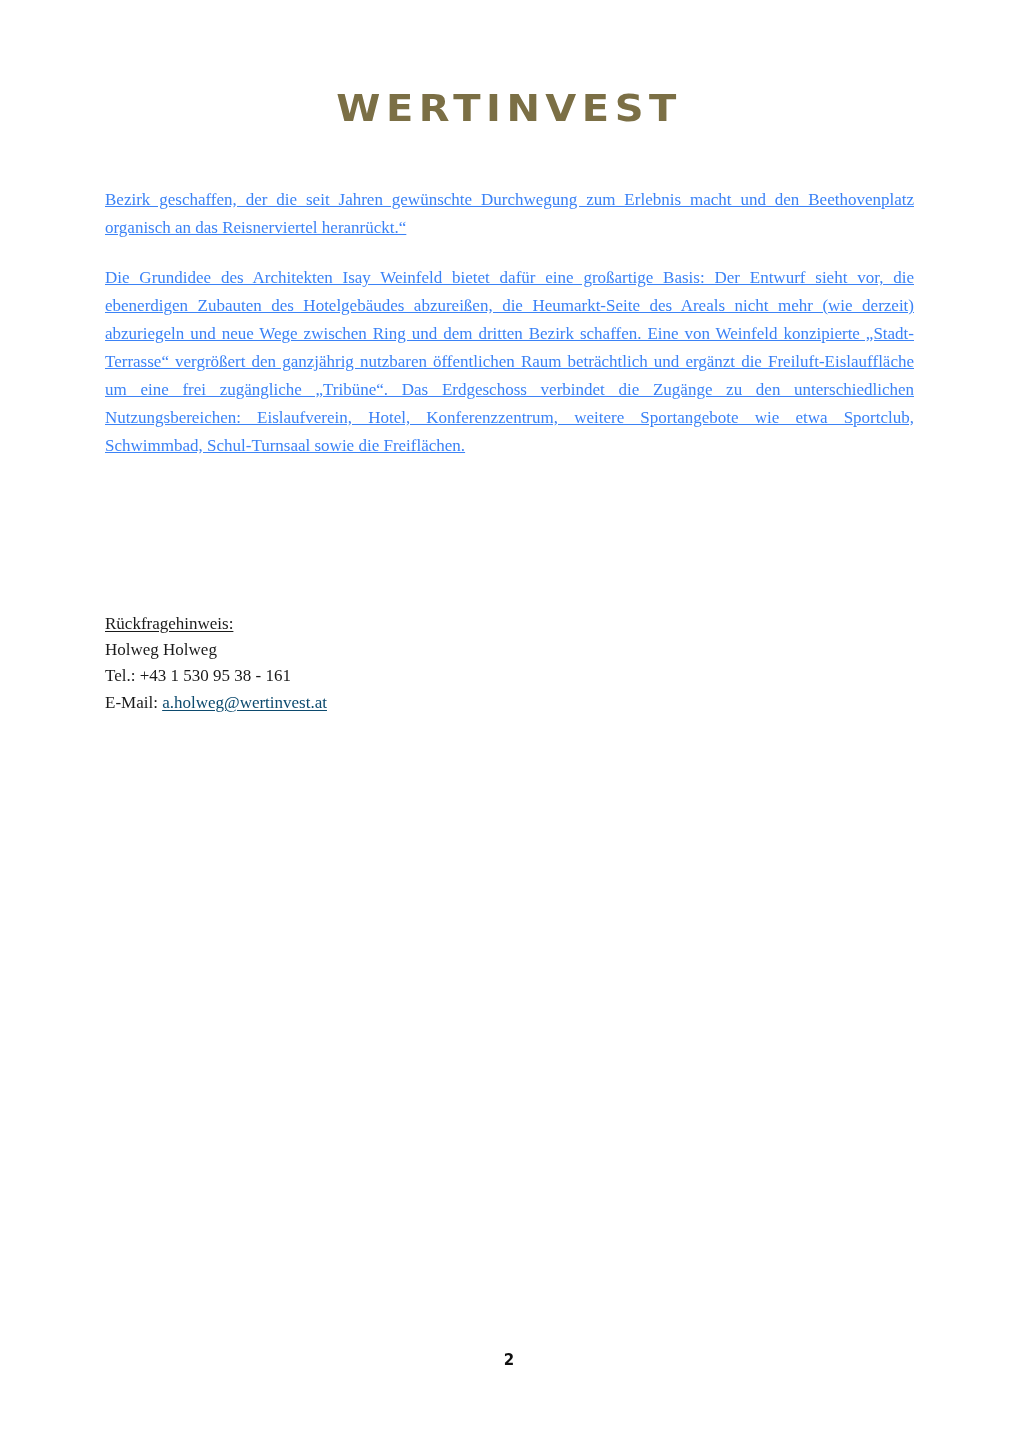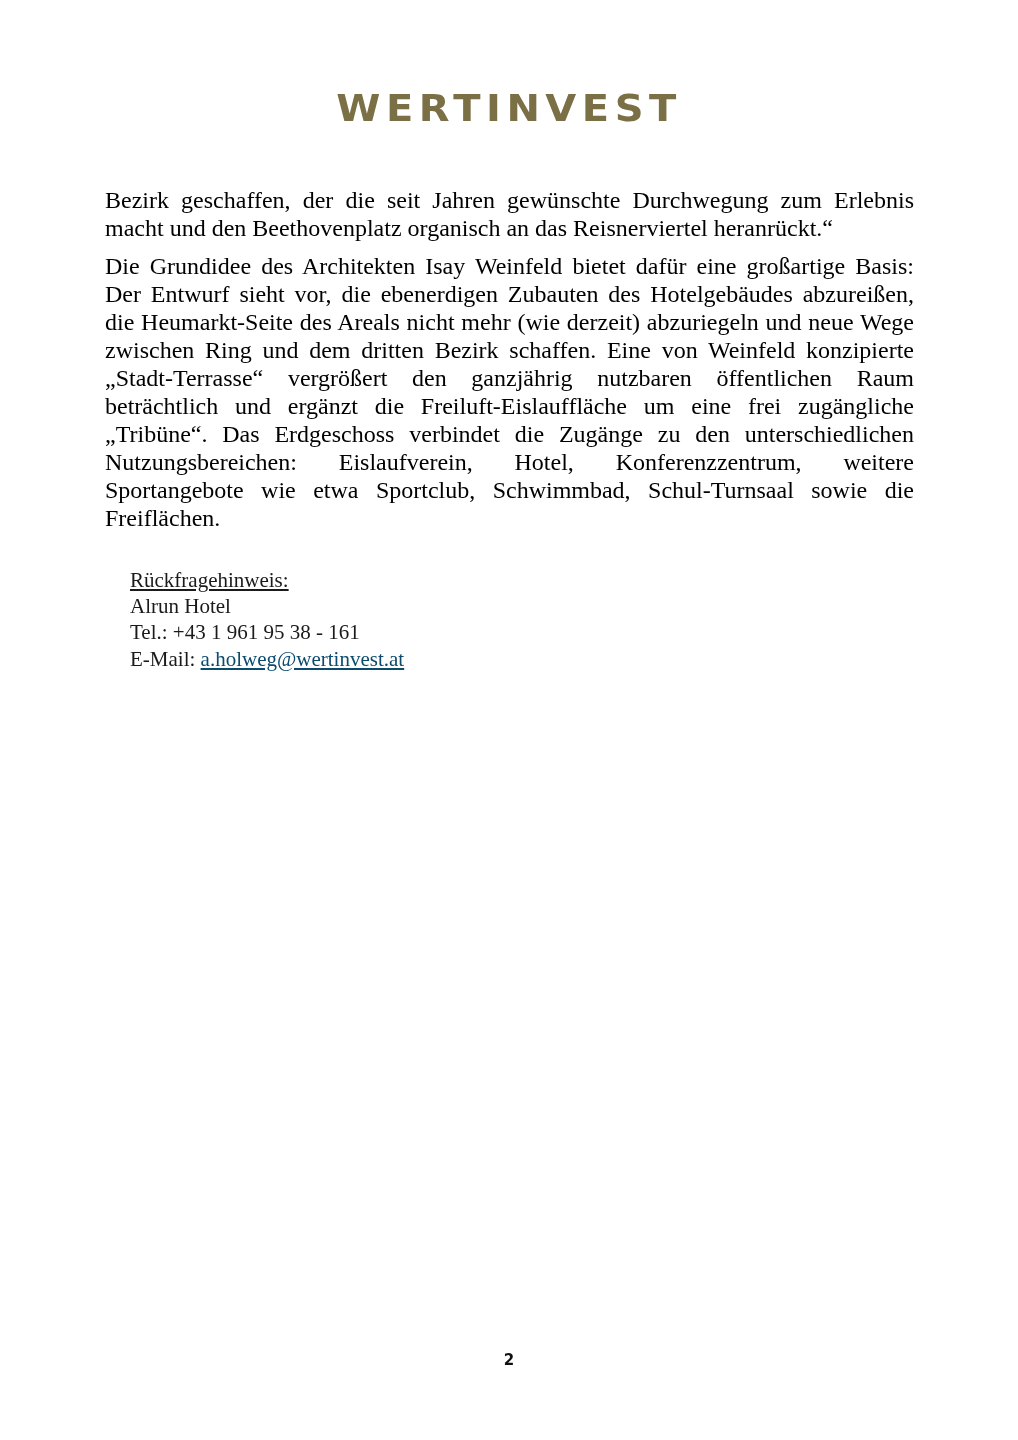--- a/index.html
+++ b/index.html
@@ -44,44 +44,44 @@
     position: absolute;
     left: 105px;
     top: 186px;
     width: 809px;
   }
 
   .para {
     margin: 0 0 0 0;
     text-align: justify;
     text-justify: inter-word;
-    font-size: 24px;
+    font-size: 17px;
     line-height: 28px;
-    color: #000000;
+    color: #3b82f6;
     hyphens: none;
+    text-decoration: underline;
   }
 
   .para + .para {
-    margin-top: 10px;
+    margin-top: 22px;
   }
 
   .para.last-line-left {
     text-align-last: left;
   }
 
   
   .contact {
     position: absolute;
     left: 105px;
-    top: 567px;
+    top: 611px;
     width: 600px;
-    font-size: 21px;
+    font-size: 17px;
     line-height: 26.2px;
     color: #1a1a1a;
-    margin-left: 25px;
   }
 
   .contact-heading {
     text-decoration: underline;
     text-underline-offset: 2px;
   }
 
   .contact-line {
     white-space: nowrap;
   }
@@ -115,20 +115,20 @@
     <span class="logo">WERTINVEST</span>
   </div>
 
   <div class="content">
     <p class="para last-line-left">Bezirk geschaffen, der die seit Jahren gewünschte Durchwegung zum Erlebnis macht und den Beethovenplatz organisch an das Reisnerviertel heranrückt.“</p>
     <p class="para last-line-left">Die Grundidee des Architekten Isay Weinfeld bietet dafür eine großartige Basis: Der Entwurf sieht vor, die ebenerdigen Zubauten des Hotelgebäudes abzureißen, die Heumarkt-Seite des Areals nicht mehr (wie derzeit) abzuriegeln und neue Wege zwischen Ring und dem dritten Bezirk schaffen. Eine von Weinfeld konzipierte „Stadt-Terrasse“ vergrößert den ganzjährig nutzbaren öffentlichen Raum beträchtlich und ergänzt die Freiluft-Eislauffläche um eine frei zugängliche „Tribüne“. Das Erdgeschoss verbindet die Zugänge zu den unterschiedlichen Nutzungsbereichen: Eislaufverein, Hotel, Konferenzzentrum, weitere Sportangebote wie etwa Sportclub, Schwimmbad, Schul-Turnsaal sowie die Freiflächen.</p>
   </div>
 
   <div class="contact">
     <div class="contact-line contact-heading">Rückfragehinweis:</div>
-    <div class="contact-line">Alrun Hotel</div>
-    <div class="contact-line">Tel.: +43 1 961 95 38 - 161</div>
+    <div class="contact-line">Holweg Holweg</div>
+    <div class="contact-line">Tel.: +43 1 530 95 38 - 161</div>
     <div class="contact-line"><span>E-Mail: </span><a class="email-link" href="#">a.holweg@wertinvest.at</a></div>
   </div>
 
   <div class="page-number">2</div>
 
 </div>
 
 </body></html>

